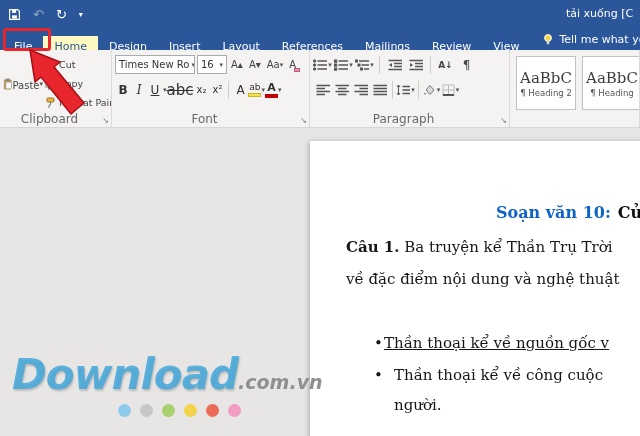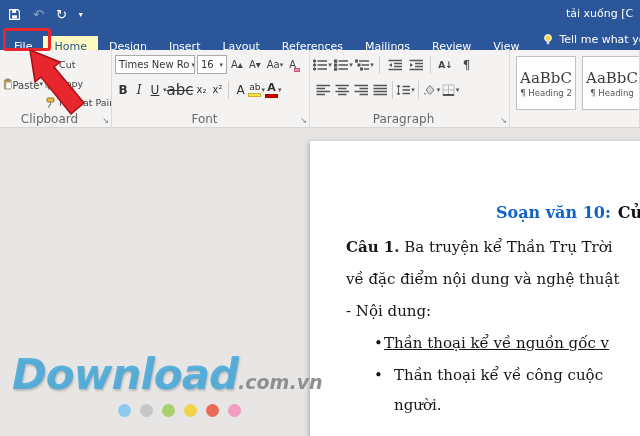--- a/index.html
+++ b/index.html
@@ -340,21 +340,20 @@
   <div class="docarea">
     <div class="page">
       <div class="h-line">
         <span class="h-link">Soạn văn 10:</span><span class="h-rest">Củ</span>
       </div>
       <div class="dline" style="left:36px; top:97px;">
         <span class="bold">Câu 1.</span>
         <span>Ba truyện kể Thần Trụ Trời</span>
       </div>
       <div class="dline" style="left:36px; top:129px;">về đặc điểm nội dung và nghệ thuật</div>
-      <div class="dline" style="left:36px; top:161px;">- Nội dung:</div>
       <span class="bdot" style="top:193px;">•</span>
       <div class="dline" style="left:74px; top:193px;text-decoration:underline;">Thần thoại kể về nguồn gốc v</div>
       <span class="bdot" style="top:225px;">•</span>
       <div class="dline" style="left:84px; top:225px;">Thần thoại kể về công cuộc</div>
       <div class="dline" style="left:84px; top:255px;">người.</div>
     </div>
 
     <div class="wm">
       <span class="wm-brand">Download</span><span class="wm-suffix">.com.vn</span>
     </div>

